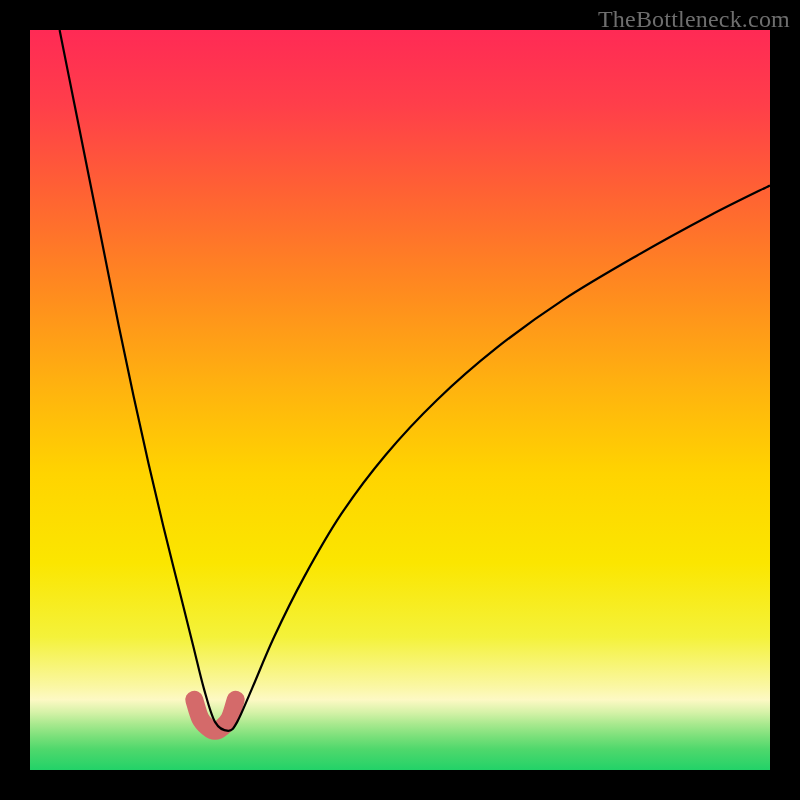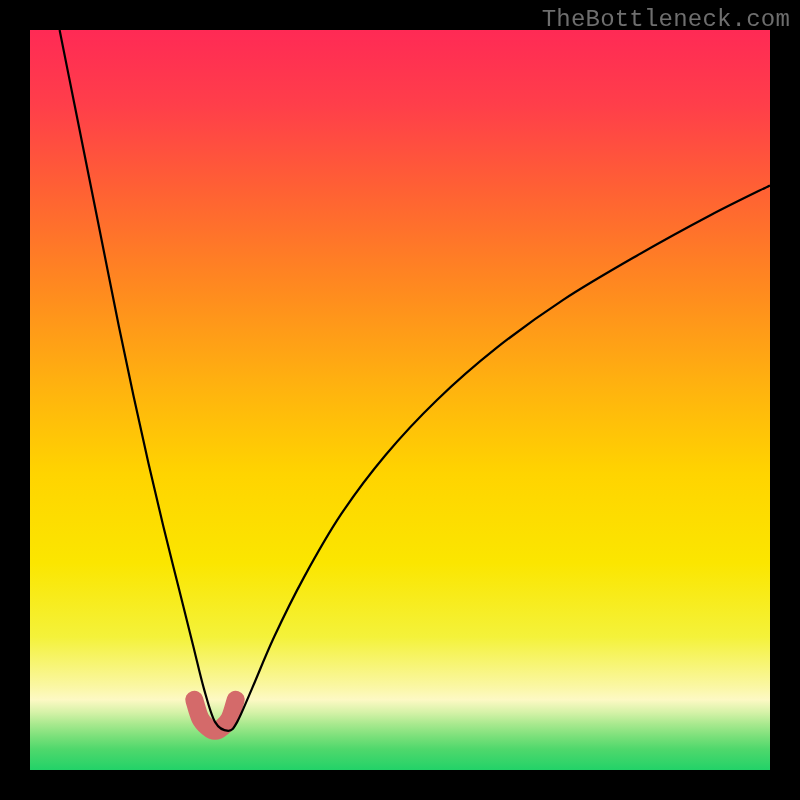--- a/index.html
+++ b/index.html
@@ -19,21 +19,21 @@
     overflow: hidden;
   }
   .gradient-bg {
     position: absolute;
     inset: 0;
   }
   .watermark {
     position: absolute;
     top: 6px;
     right: 10px;
-    font-family: Liberation Mono, monospace;
+    font-family: Liberation Serif, serif;
     font-size: 24px;
     color: #6e6e6e;
     letter-spacing: 0.2px;
   }
   svg.curve-layer {
     position: absolute;
     inset: 0;
     width: 100%;
     height: 100%;
   }

